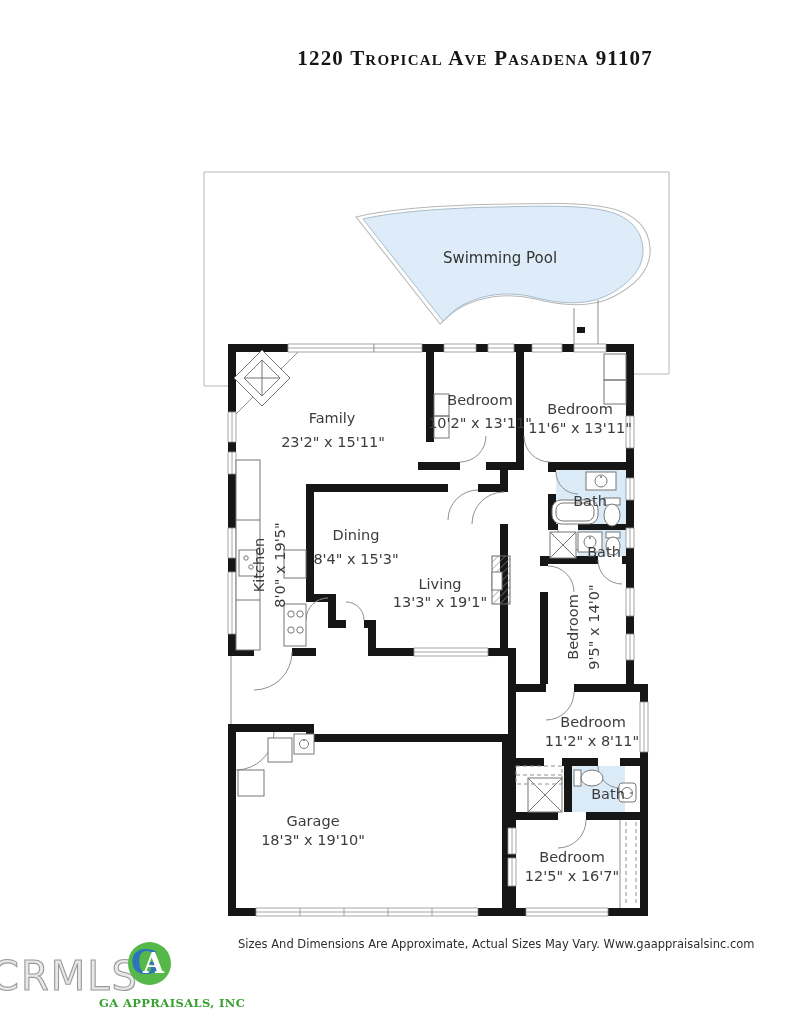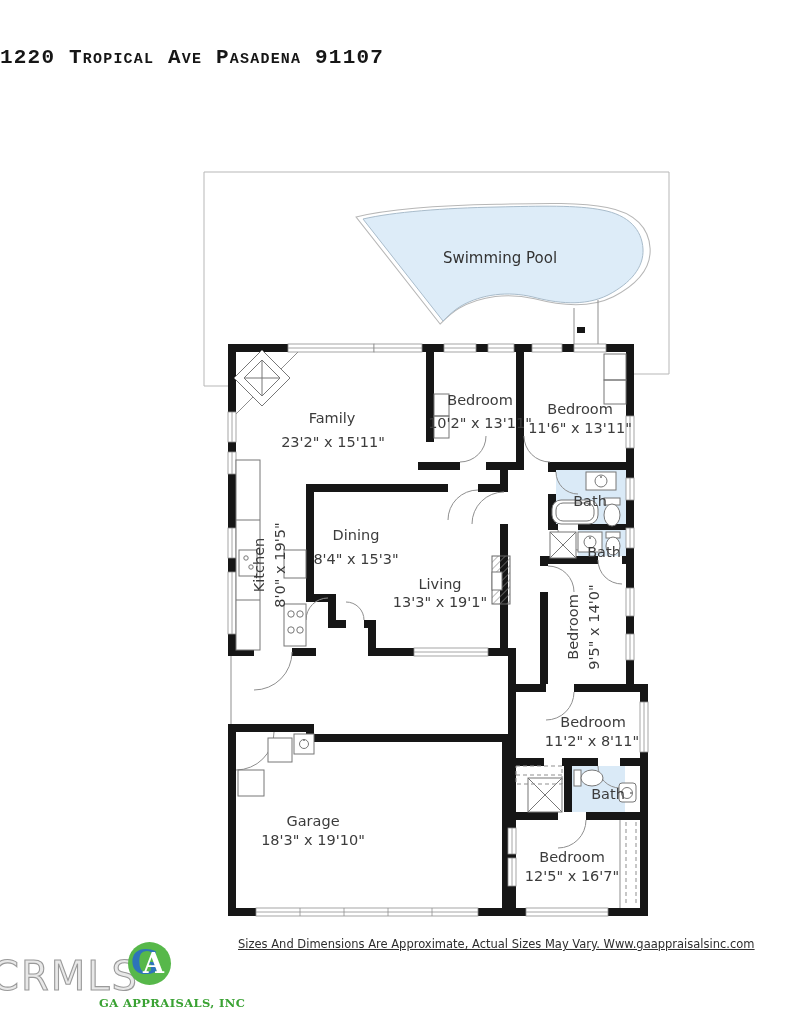--- a/index.html
+++ b/index.html
@@ -2,22 +2,22 @@
 <html style="--wall: #161616; --pool: #ddecf8; --pool-edge: #a9bccb; --bath: #daeaf7; --line: #8f8f8f; --ink: #3c3c3c; --green: #3aa233; --blue: #2d74ba; --gray-logo: #9a9a9a;"><head>
 <meta charset="utf-8">
 <style>
   :root{
     --wall:#161616; --pool:#ddecf8; --pool-edge:#a9bccb; --bath:#daeaf7;
     --line:#8f8f8f; --ink:#3c3c3c; --green:#3aa233; --blue:#2d74ba; --gray-logo:#9a9a9a;
   }
   html,body{margin:0;padding:0;background:#fff;}
   .page{position:relative;width:791px;height:1024px;background:#fff;overflow:hidden;
         font-family:"DejaVu Sans","Liberation Sans",sans-serif;}
-  .title{position:absolute;top:46px;left:0;width:653px;text-align:left;
-         font-family:Liberation Mono, monospace;font-weight:bold;
+  .title{position:absolute;top:46px;left:0;width:653px;text-align:right;
+         font-family:Liberation Serif, serif;font-weight:bold;
          font-size:21px;letter-spacing:1.2px;font-variant:small-caps;color:#161616;}
   svg.plan{position:absolute;left:0;top:0;}
   .wall{fill:var(--wall);}
   .bathfloor{fill:var(--bath);}
   .poolshape{fill:var(--pool);stroke:var(--pool-edge);stroke-width:1;}
   .thin{stroke:var(--line);stroke-width:1;fill:none;}
   .deck{stroke:#b7b7b7;stroke-width:1;fill:none;}
   .door{stroke:var(--line);stroke-width:1;fill:none;}
   .dash{stroke:var(--line);stroke-width:1;fill:none;stroke-dasharray:4 3;}
   .fix{fill:#fff;stroke:#777;stroke-width:1;}
@@ -32,21 +32,21 @@
          color:#e8e8e8;-webkit-text-stroke:1.1px var(--gray-logo);
          font-family:"DejaVu Sans","Liberation Sans",sans-serif;}
   .ga-badge{position:absolute;left:128px;top:942px;width:43px;height:43px;border-radius:50%;
          background:#57b84a;}
   .ga-g{position:absolute;left:3px;top:1px;font-family:"DejaVu Serif","Liberation Serif",serif;
          font-weight:bold;font-size:33px;color:var(--blue);}
   .ga-a{position:absolute;left:15px;top:6px;font-family:"DejaVu Serif","Liberation Serif",serif;
          font-weight:bold;font-size:27px;color:#fff;}
   .ga-company{position:absolute;left:99px;top:985px;font-family:"DejaVu Serif","Liberation Serif",serif;
          font-weight:bold;font-size:11.5px;letter-spacing:.4px;color:var(--green);margin-top:11px;}
-  .disclaimer{position:absolute;left:238px;top:937px;font-size:11.5px;color:#2e2e2e;text-decoration:underline;}
+  .disclaimer{position:absolute;left:238px;top:937px;font-size:11.5px;color:#2e2e2e;}
 </style>
 </head>
 <body>
 
 <div class="page">
 
   <div class="title">1220 Tropical Ave Pasadena 91107</div>
 
   <svg class="plan" width="791" height="1024" viewBox="0 0 791 1024" xmlns="http://www.w3.org/2000/svg">
     <defs>

